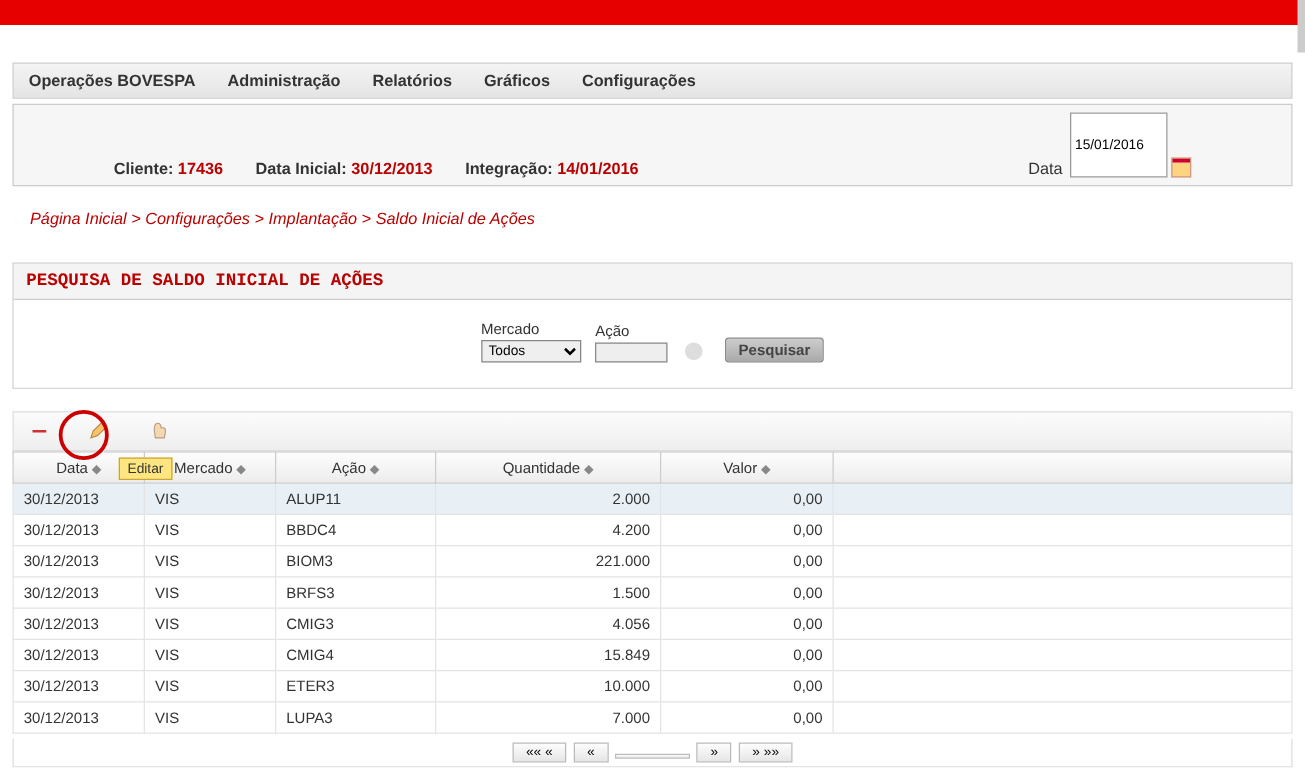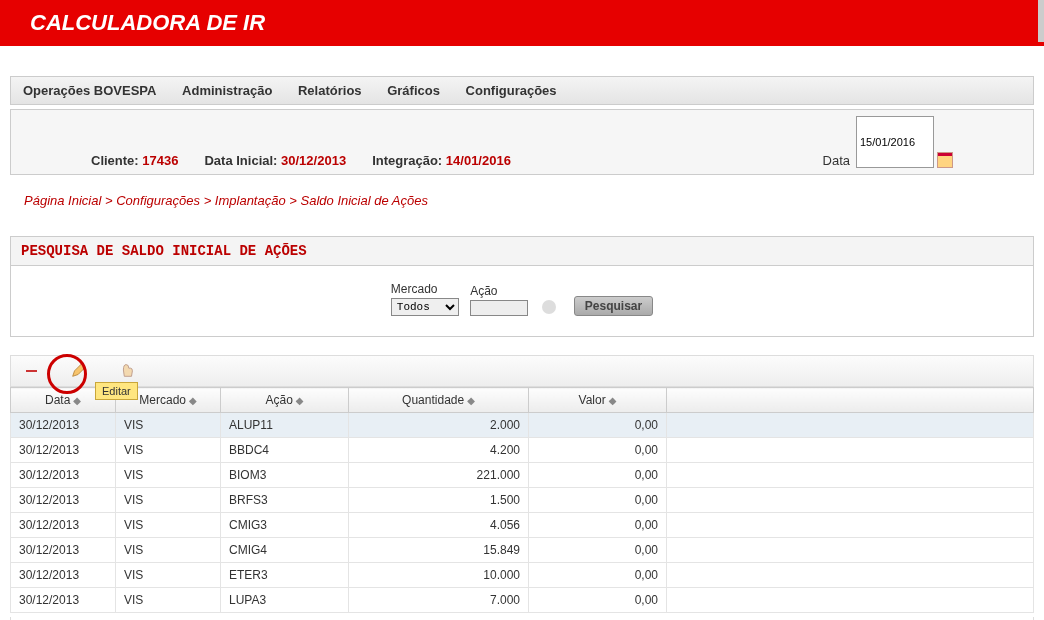--- a/index.html
+++ b/index.html
@@ -15,48 +15,47 @@
 .cal-icon { display:inline-block; width:16px; height:16px; background:#ffd480; border:1px solid #c98; margin-left:3px; vertical-align:middle; position:relative;}
 .cal-icon::before{content:"";position:absolute;top:0;left:0;right:0;height:3px;background:#c03;}
 .breadcrumb { margin: 18px 24px 0 24px; color: #b00; font-size: 13px; font-style: italic; }
 .breadcrumb span { color: #b00; }
 .panel { margin: 28px 10px 0 10px; border: 1px solid #ccc; }
 .panel-header { background: #f4f4f4; border-bottom: 1px solid #ccc; padding: 6px 10px; color: #b00; font-weight: bold; font-size: 14px; font-family: Liberation Mono, monospace; }
 .panel-body { background: #fff; padding: 16px 10px 20px 10px; text-align: center; }
 .filter-group { display: inline-block; text-align: left; margin-right: 8px; vertical-align: bottom; }
 .filter-group label { display: block; font-size: 12px; margin-bottom: 2px; }
 .filter-group select, .filter-group input { border: 1px solid #888; font-size: 11px; padding: 1px; }
-.filter-group select { width: 68px; font-family: Liberation Mono, monospace; }
+.filter-group select { width: 80px; }
 .filter-group input { width: 58px; background: #eee; }
 .clear-ic { display:inline-block; width:14px; height:14px; border-radius:50%; background:#ddd; vertical-align:bottom; margin:0 14px 2px 3px;}
 .search-btn { background: linear-gradient(#ccc,#aaa); border:1px solid #888; border-radius:3px; padding:2px 10px; font-size:12px; font-weight:bold; color:#444; cursor:pointer; vertical-align: bottom; }
 .toolbar { margin: 18px 10px 0 10px; border:1px solid #ddd; background:linear-gradient(#fcfcfc,#eee); padding:5px 12px; position:relative;}
 .toolbar-icon { display:inline-block; width:20px; height:20px; vertical-align:middle; margin-right:24px; position:relative;}
 .edit-circle { position:absolute; left:36px; top:-2px; width:40px; height:40px; border:3px solid #c00; border-radius:50%; pointer-events:none;}
 .edit-ic svg, .del-ic svg { width:18px; height:18px; }
-.tooltip { position:absolute; left:84px; top:26px; background:#ffe680; border:1px solid #c9a63a; padding:2px 6px; font-size:11px; z-index:10;}
+.tooltip { position:absolute; left:84px; top:36px; background:#ffe680; border:1px solid #c9a63a; padding:2px 6px; font-size:11px; z-index:10;}
 table.grid { width: calc(100% - 20px); margin: 0 10px; border-collapse: collapse; font-size: 12px; }
 table.grid th { background: linear-gradient(#fdfdfd,#ececec); border:1px solid #ccc; padding:5px 8px; font-weight: normal; text-align:center; }
 table.grid th .sort { color:#888; font-size:10px; margin-left:3px;}
 table.grid td { border:1px solid #e4e4e4; padding:5px 8px; }
 table.grid tr:nth-child(1) td { background:#e8eff5; }
 .td-date { width:105px; }
 .td-mkt { width:105px; }
 .td-acao { width:128px; }
 .td-qtd { width:180px; text-align:right; padding-right:20px;}
 .td-val { width:138px; text-align:right; padding-right:20px;margin-left:20px;}
 .pager { margin: 4px 10px 0 10px; text-align:center; border:1px solid #ddd; border-top:none; padding:3px 0;}
 .pager button { background:linear-gradient(#fdfdfd,#e6e6e6); border:1px solid #bbb; padding:1px 10px; margin:0 1px; font-size:11px; cursor:pointer;}
 .right-strip { position:absolute; right:0; top:0; width:6px; height:42px; background:#ccc;}
 </style>
 </head>
 <body>
 
 <div class="header-bar">
-  <span>CALCULADORA DE IR</span>
   <div class="right-strip"></div>
 </div>
 
 <div class="nav-bar">
   <span>Operações BOVESPA</span>
   <span>Administração</span>
   <span>Relatórios</span>
   <span>Gráficos</span>
   <span>Configurações</span>
 </div>

